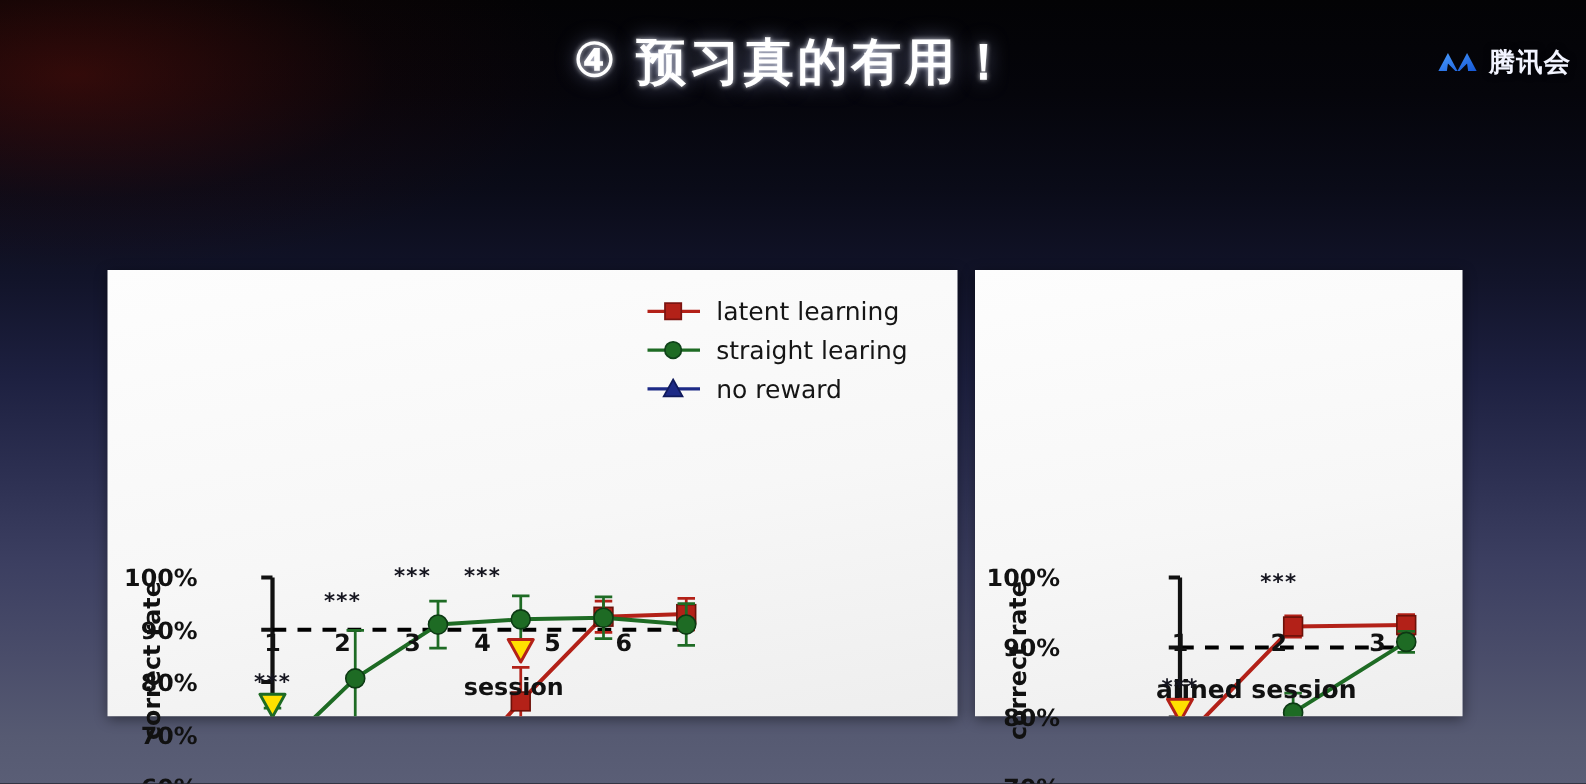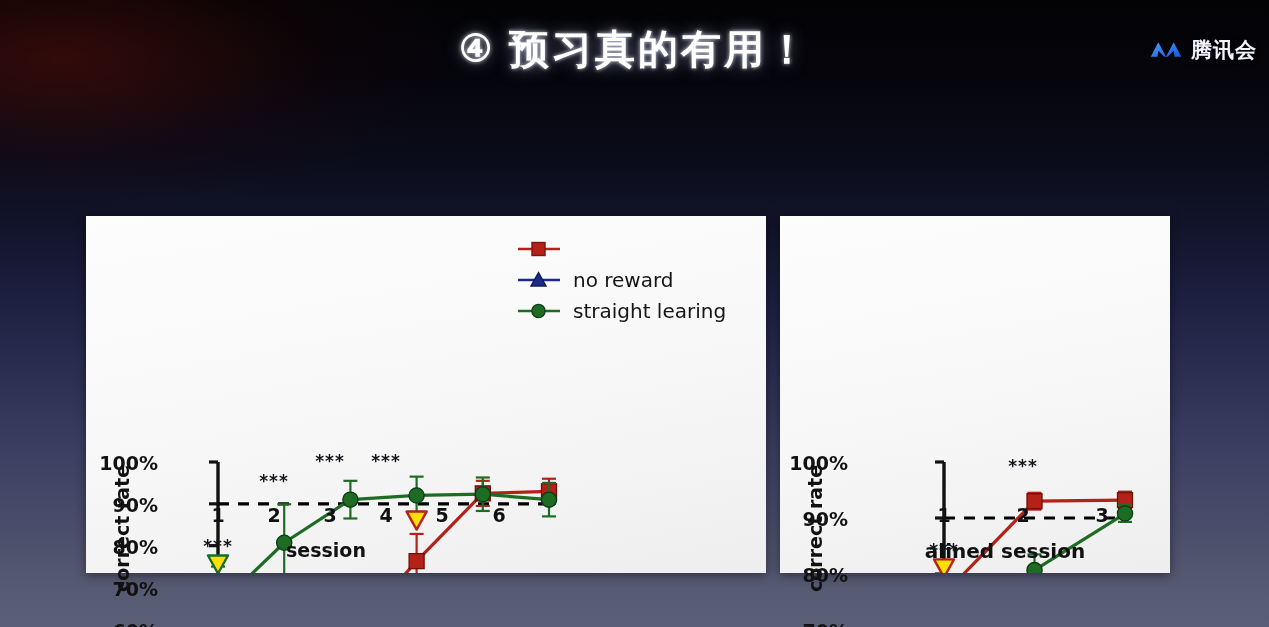--- a/index.html
+++ b/index.html
@@ -120,21 +120,21 @@
       <path d="M2 22 L11 5 L20 22 L29 5 L38 22 L30 22 L29 15 L22 22 L18 22 L11 15 L10 22 Z" fill="url(#tg)"></path>
     </svg>
     <span class="txt">腾讯会</span>
   </div>
 
   <div class="panel" id="panelL">
     <div class="plot">
 
       <div class="axlabel ylab" style="left:-24px;top:305px;width:120px;font-size:19px;text-align:center;">correct rate</div>
 
-      <div class="axlabel" style="left:200px;top:323px;width:250px;font-size:19px;text-align:left;">session</div>
+      <div class="axlabel" style="left:200px;top:323px;width:250px;font-size:19px;text-align:center;">session</div>
 
       
       <div class="tick ytick" style="left:8px;top:236px;width:64px;font-size:19px;">100%</div>
       <div class="tick ytick" style="left:8px;top:278px;width:64px;font-size:19px;">90%</div>
       <div class="tick ytick" style="left:8px;top:320px;width:64px;font-size:19px;">80%</div>
       <div class="tick ytick" style="left:8px;top:362px;width:64px;font-size:19px;">70%</div>
       <div class="tick ytick" style="left:8px;top:404px;width:64px;font-size:19px;">60%</div>
       
       
 
@@ -285,38 +285,39 @@
 
       
       <div class="legend" style="left:430px;top:17px;">
         <div class="legrow">
           <span class="legsym">
             <svg width="46" height="18" viewBox="0 0 46 18">
               <line x1="2" y1="9" x2="44" y2="9" stroke="#b32118" stroke-width="2.6"></line>
               <rect x="16" y="2.5" width="13" height="13" fill="#b32118" stroke="#7c1410" stroke-width="1.4"></rect>
             </svg>
           </span>
+          <span class="legtxt">latent learning</span>
+        </div>
+        <div class="legrow">
+          <span class="legsym">
+            <svg width="46" height="18" viewBox="0 0 46 18">
+              <line x1="2" y1="9" x2="44" y2="9" stroke="#1e6b24" stroke-width="2.6"></line>
+              <circle cx="22.5" cy="9" r="6.6" fill="#1e6b24" stroke="#10431a" stroke-width="1.4"></circle>
+            </svg>
+          </span>
+          <span class="legtxt">straight learing</span>
         </div>
         <div class="legrow">
           <span class="legsym">
             <svg width="46" height="18" viewBox="0 0 46 18">
               <line x1="2" y1="9" x2="44" y2="9" stroke="#1d2a86" stroke-width="2.6"></line>
               <polygon points="22.5,1.6 30,15 15,15" fill="#1d2a86" stroke="#101a5c" stroke-width="1.4"></polygon>
             </svg>
           </span>
           <span class="legtxt">no reward</span>
-        </div>
-        <div class="legrow">
-          <span class="legsym">
-            <svg width="46" height="18" viewBox="0 0 46 18">
-              <line x1="2" y1="9" x2="44" y2="9" stroke="#1e6b24" stroke-width="2.6"></line>
-              <circle cx="22.5" cy="9" r="6.6" fill="#1e6b24" stroke="#10431a" stroke-width="1.4"></circle>
-            </svg>
-          </span>
-          <span class="legtxt">straight learing</span>
         </div>
       </div>
     </div>
   </div>
 
   <div class="panel" id="panelR">
     <div class="plot">
 
       <div class="axlabel ylab" style="left:-25px;top:305px;width:120px;font-size:19px;text-align:center;">correct rate</div>
 

